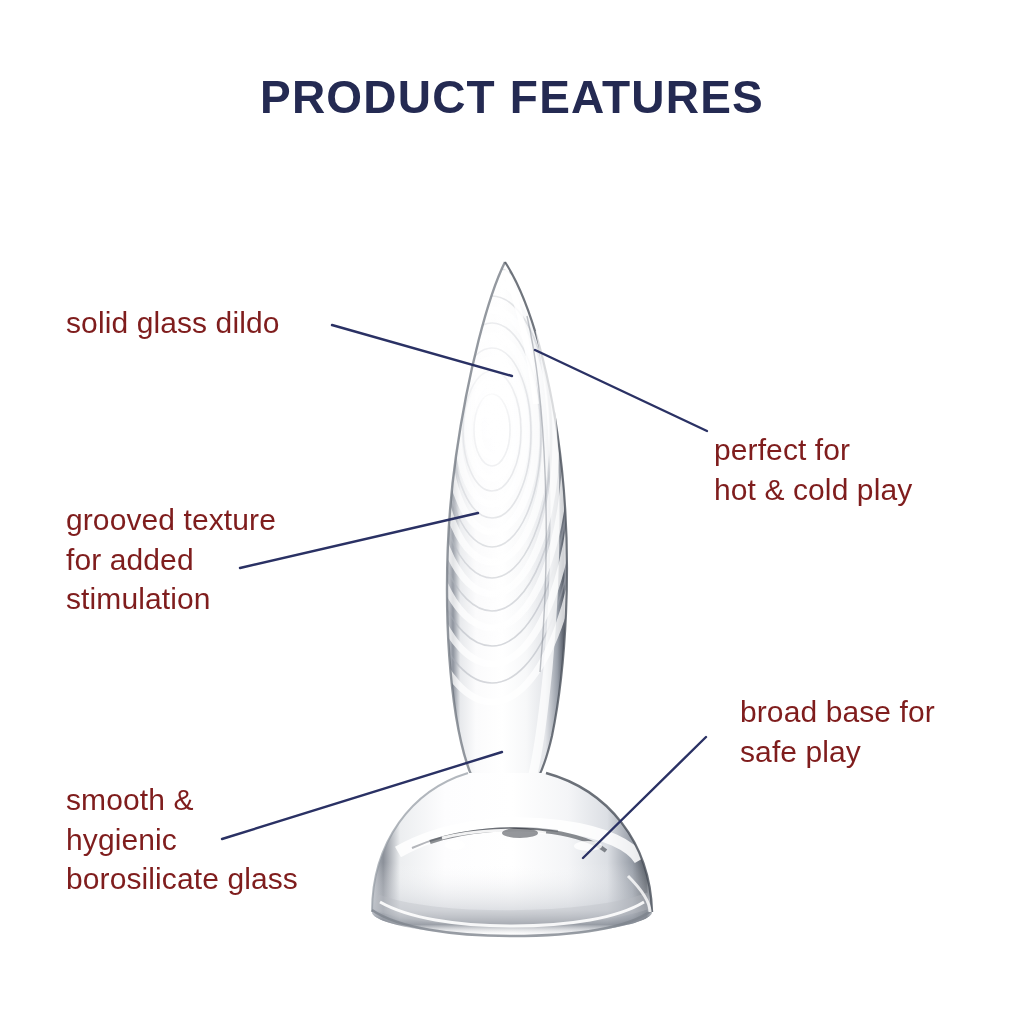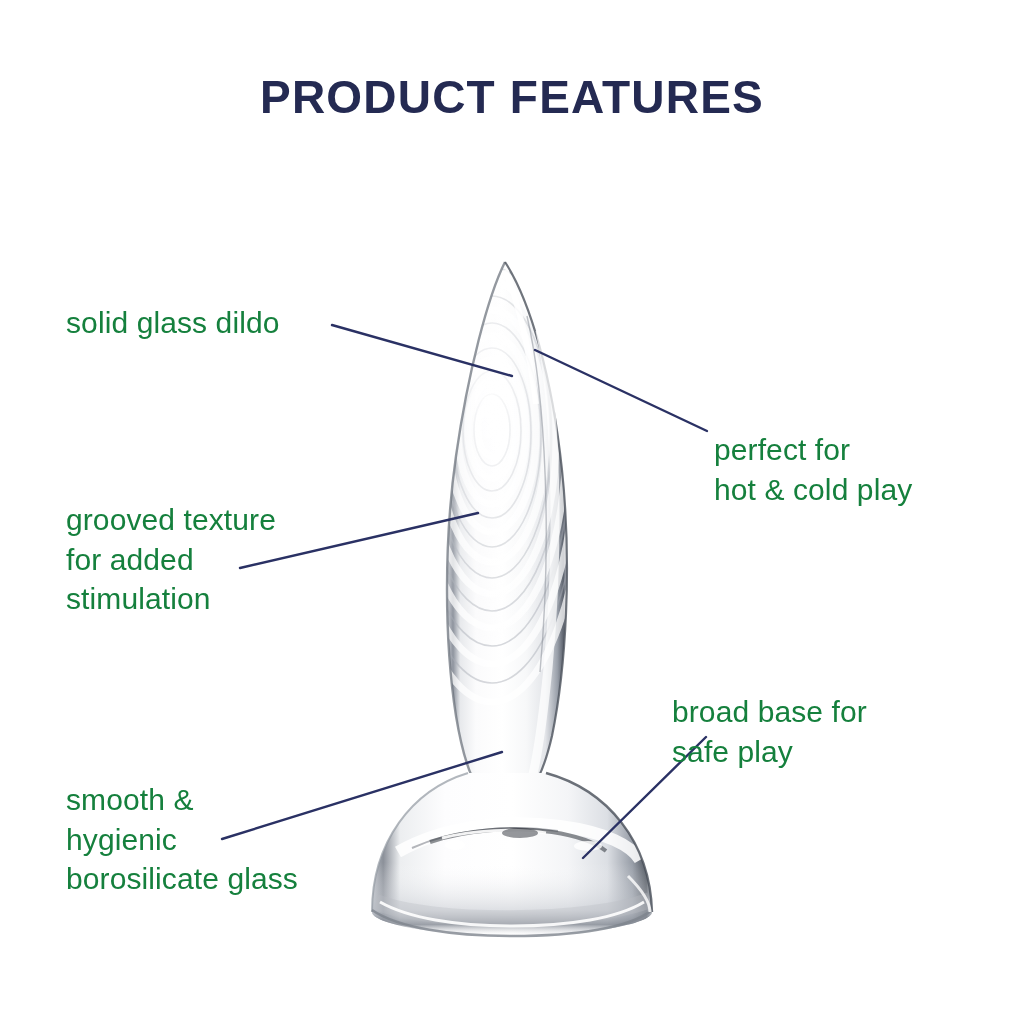--- a/index.html
+++ b/index.html
@@ -20,35 +20,35 @@
     font-size:46px;
     font-weight:bold;
     letter-spacing:1.2px;
     color:#242a52;
     line-height:1;
     white-space:nowrap;
   }
 
   .callout{
     position:absolute;
-    color:#15803d;
+    color:#7f1d1d;
     font-size:30px;
     font-weight:400;
     line-height:1.32;
     letter-spacing:0.1px;
     white-space:pre-line;
   }
   .callout.left{text-align:left;}
   .callout.right{text-align:left;}
 
   .cl-solid{left:66px;top:303px;}
   .cl-grooved{left:66px;top:500px;}
   .cl-smooth{left:66px;top:780px;}
   .cl-perfect{left:714px;top:386px;margin-top:44px;}
-  .cl-broad{left:672px;top:692px;}
+  .cl-broad{left:740px;top:692px;}
 
   svg.art{position:absolute;left:0;top:0;width:1024px;height:1024px;}
   .leader{stroke:#2a3164;stroke-width:2.4;fill:none;stroke-linecap:round;}
 </style>
 </head>
 <body>
 
 <div id="stage">
 
   <div class="title">PRODUCT FEATURES</div>

